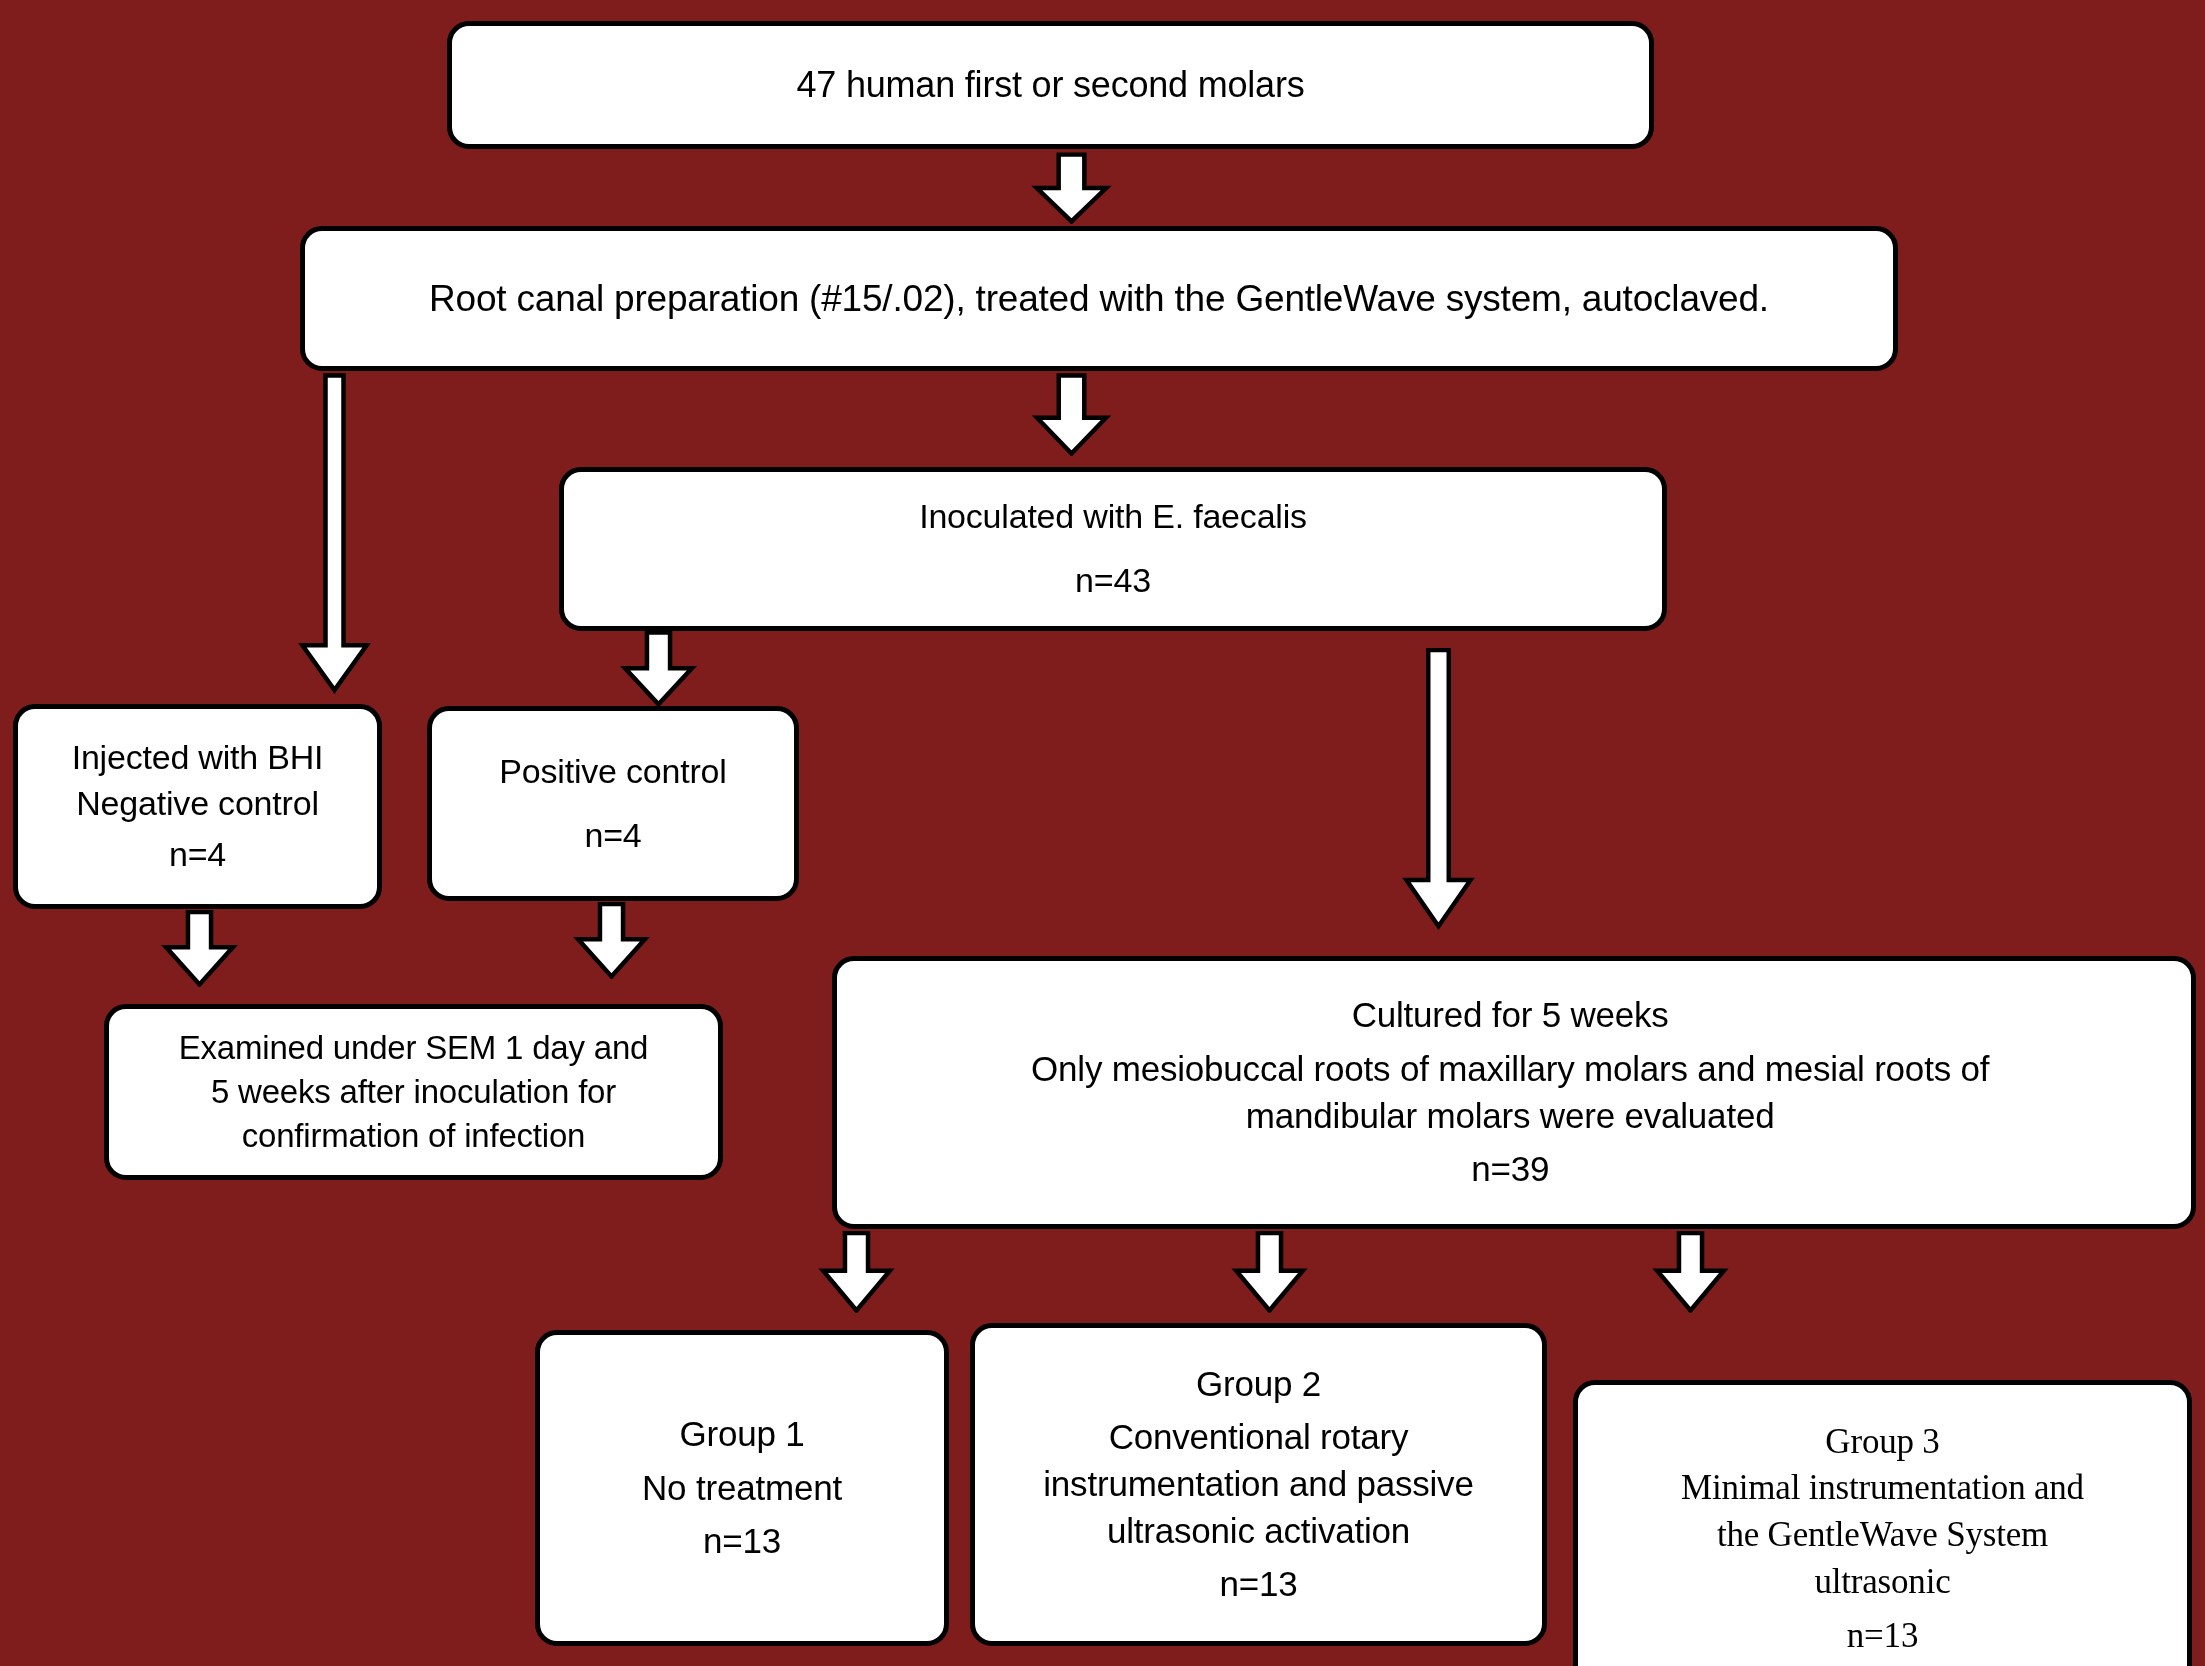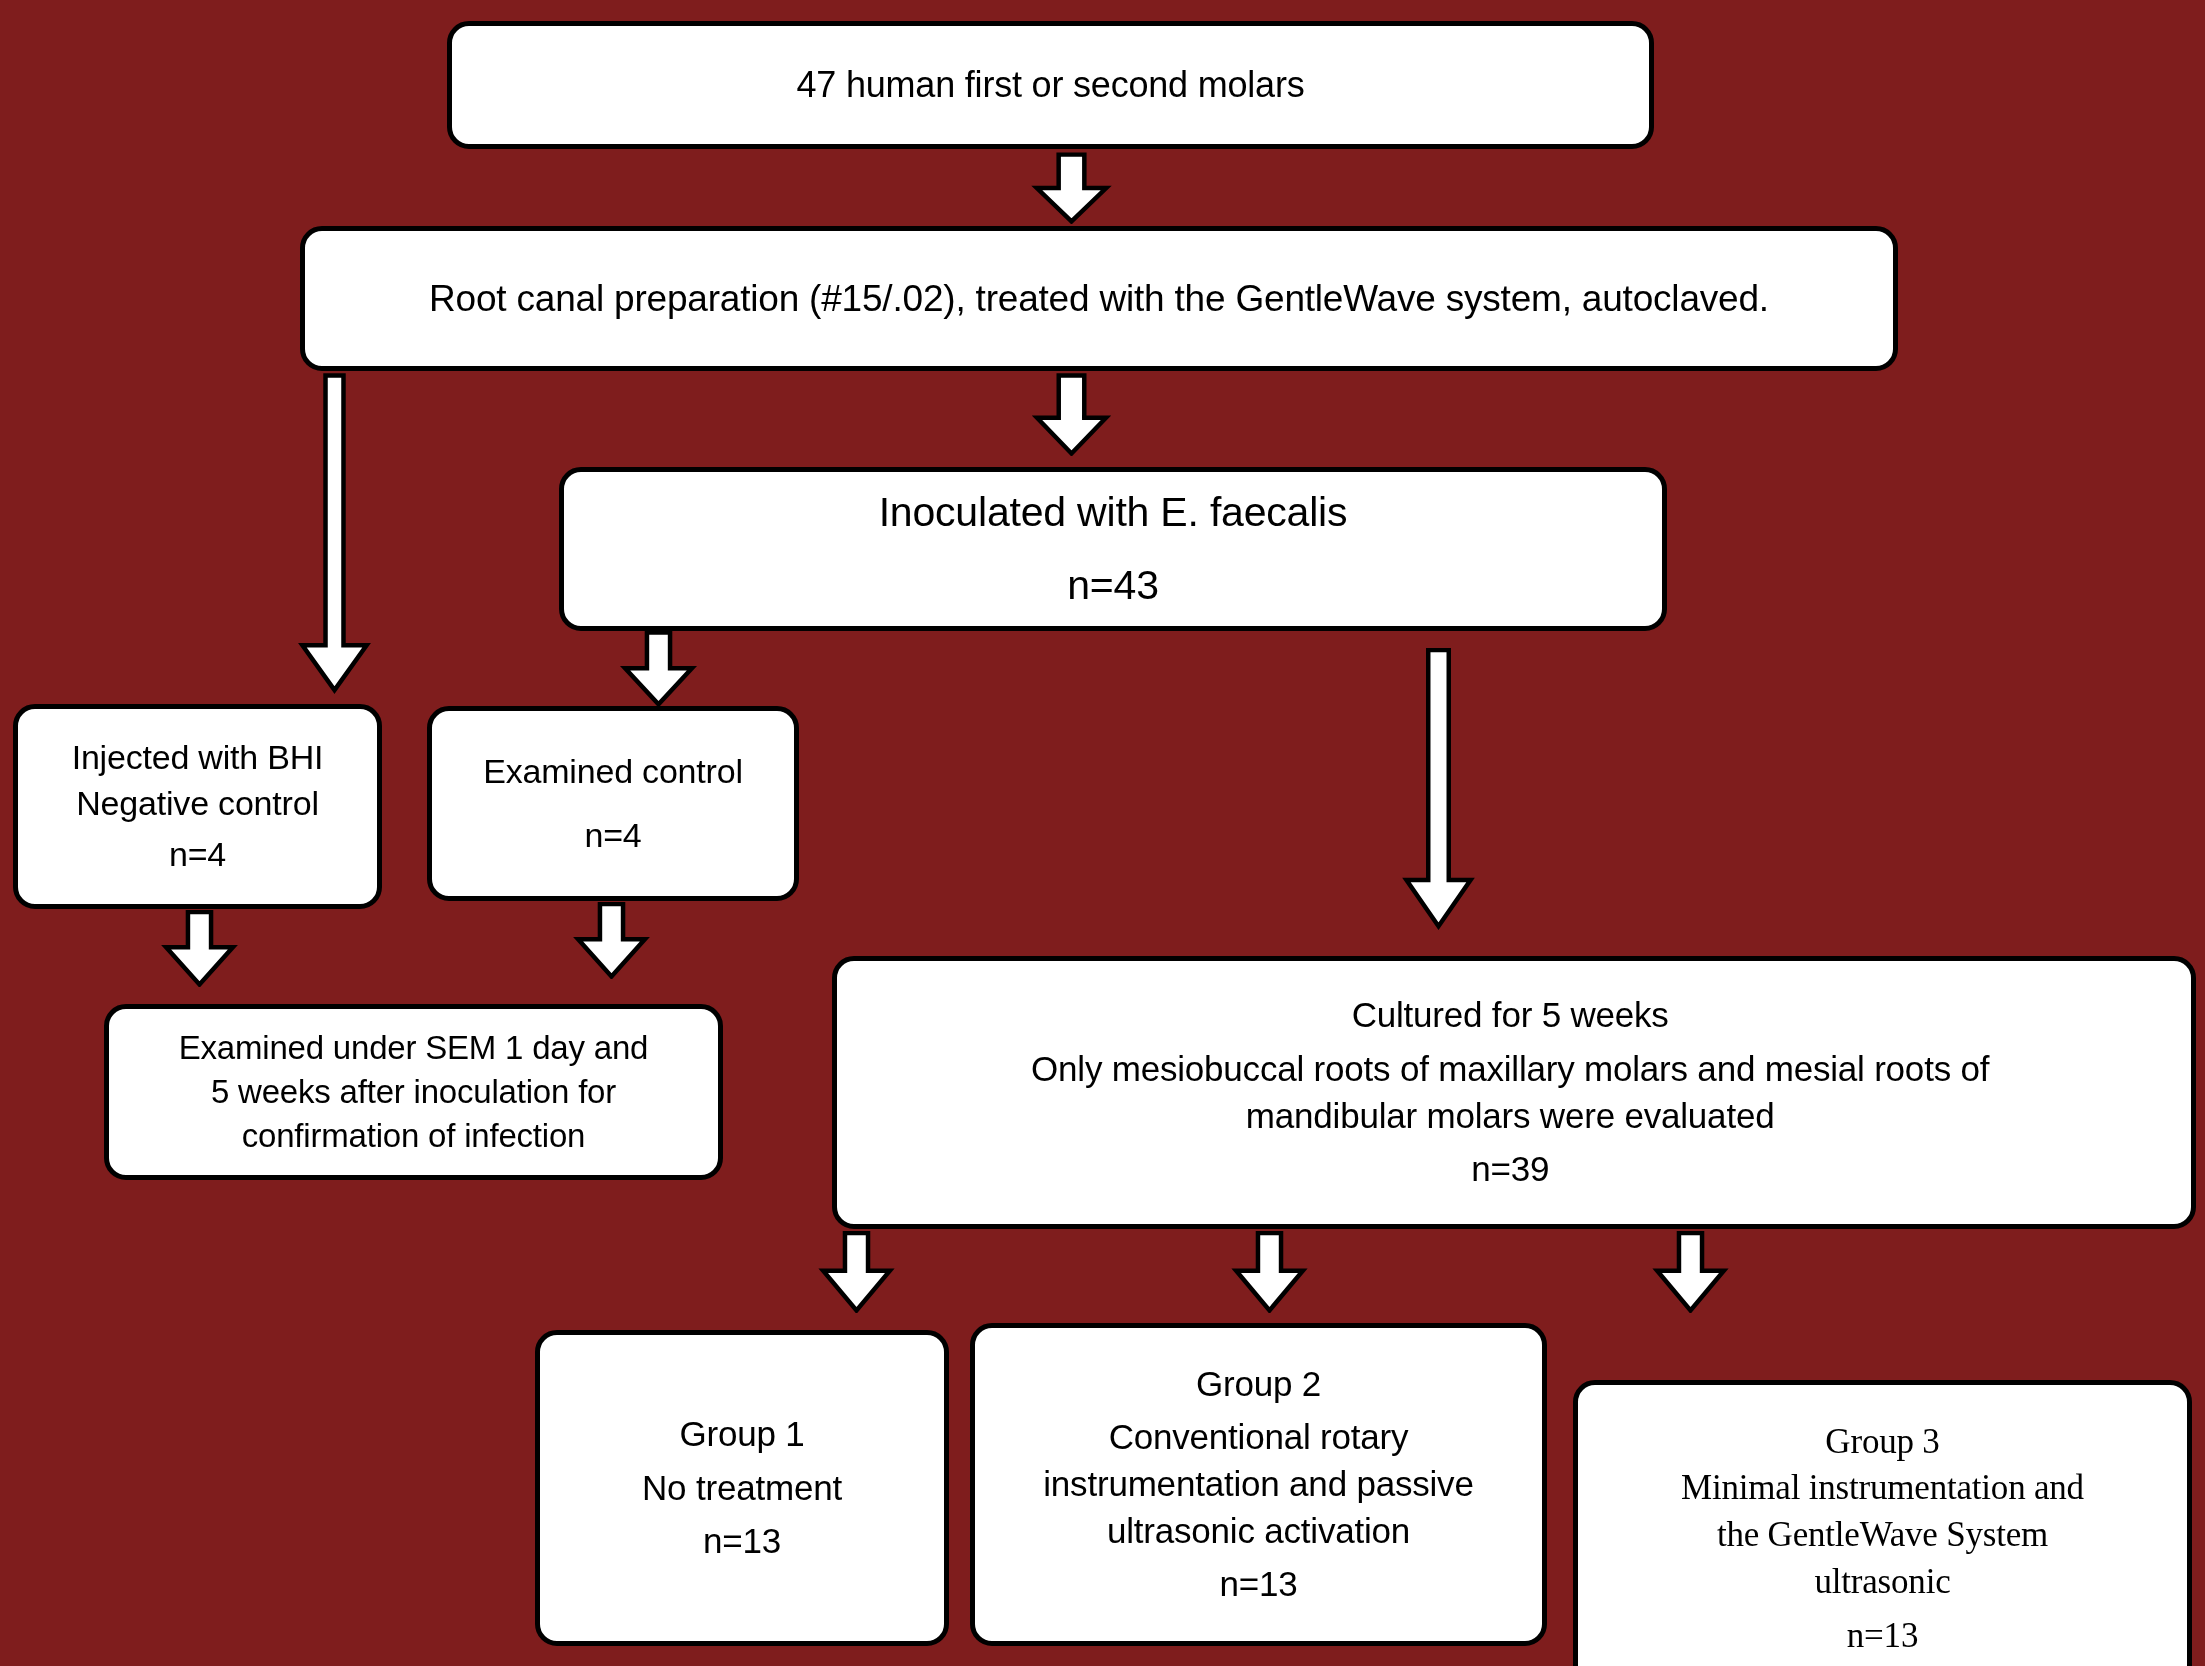--- a/index.html
+++ b/index.html
@@ -72,21 +72,21 @@
       <polygon points="54,4 94,4 94,70 128,70 74,126 20,70 54,70"></polygon>
     </svg>
   </div>
 
   <div class="arrow" style="left:287px; top:373px; width:95px; height:321px;">
     <svg viewBox="0 0 148 500" width="95" height="321">
       <polygon points="60,4 88,4 88,424 124,424 74,494 24,424 60,424"></polygon>
     </svg>
   </div>
 
-  <div class="node" style="left:559px; top:467px; width:1108px; height:164px; font-size:41px;">
+  <div class="node" style="left:559px; top:467px; width:1108px; height:164px; font-size:34px;">
     <span class="ln">Inoculated with E. faecalis</span>
     <div class="gap-md"></div>
     <span class="ln">n=43</span>
   </div>
 
   <div class="arrow" style="left:611px; top:631px; width:95px; height:76px;">
     <svg viewBox="0 0 148 118" width="95" height="76">
       <polygon points="56,2 92,2 92,58 126,58 74,114 22,58 56,58"></polygon>
     </svg>
   </div>
@@ -98,21 +98,21 @@
   </div>
 
   <div class="node" style="left:13px; top:704px; width:369px; height:205px; font-size:34px;">
     <span class="ln">Injected with BHI</span>
     <span class="ln">Negative control</span>
     <div class="gap-sm"></div>
     <span class="ln">n=4</span>
   </div>
 
   <div class="node" style="left:427px; top:706px; width:372px; height:195px; font-size:34px;">
-    <span class="ln">Examined control</span>
+    <span class="ln">Positive control</span>
     <div class="gap-md"></div>
     <span class="ln">n=4</span>
   </div>
 
   <div class="arrow" style="left:152px; top:910px; width:95px; height:77px;">
     <svg viewBox="0 0 148 120" width="95" height="77">
       <polygon points="56,3 92,3 92,58 126,58 74,116 22,58 56,58"></polygon>
     </svg>
   </div>
 

